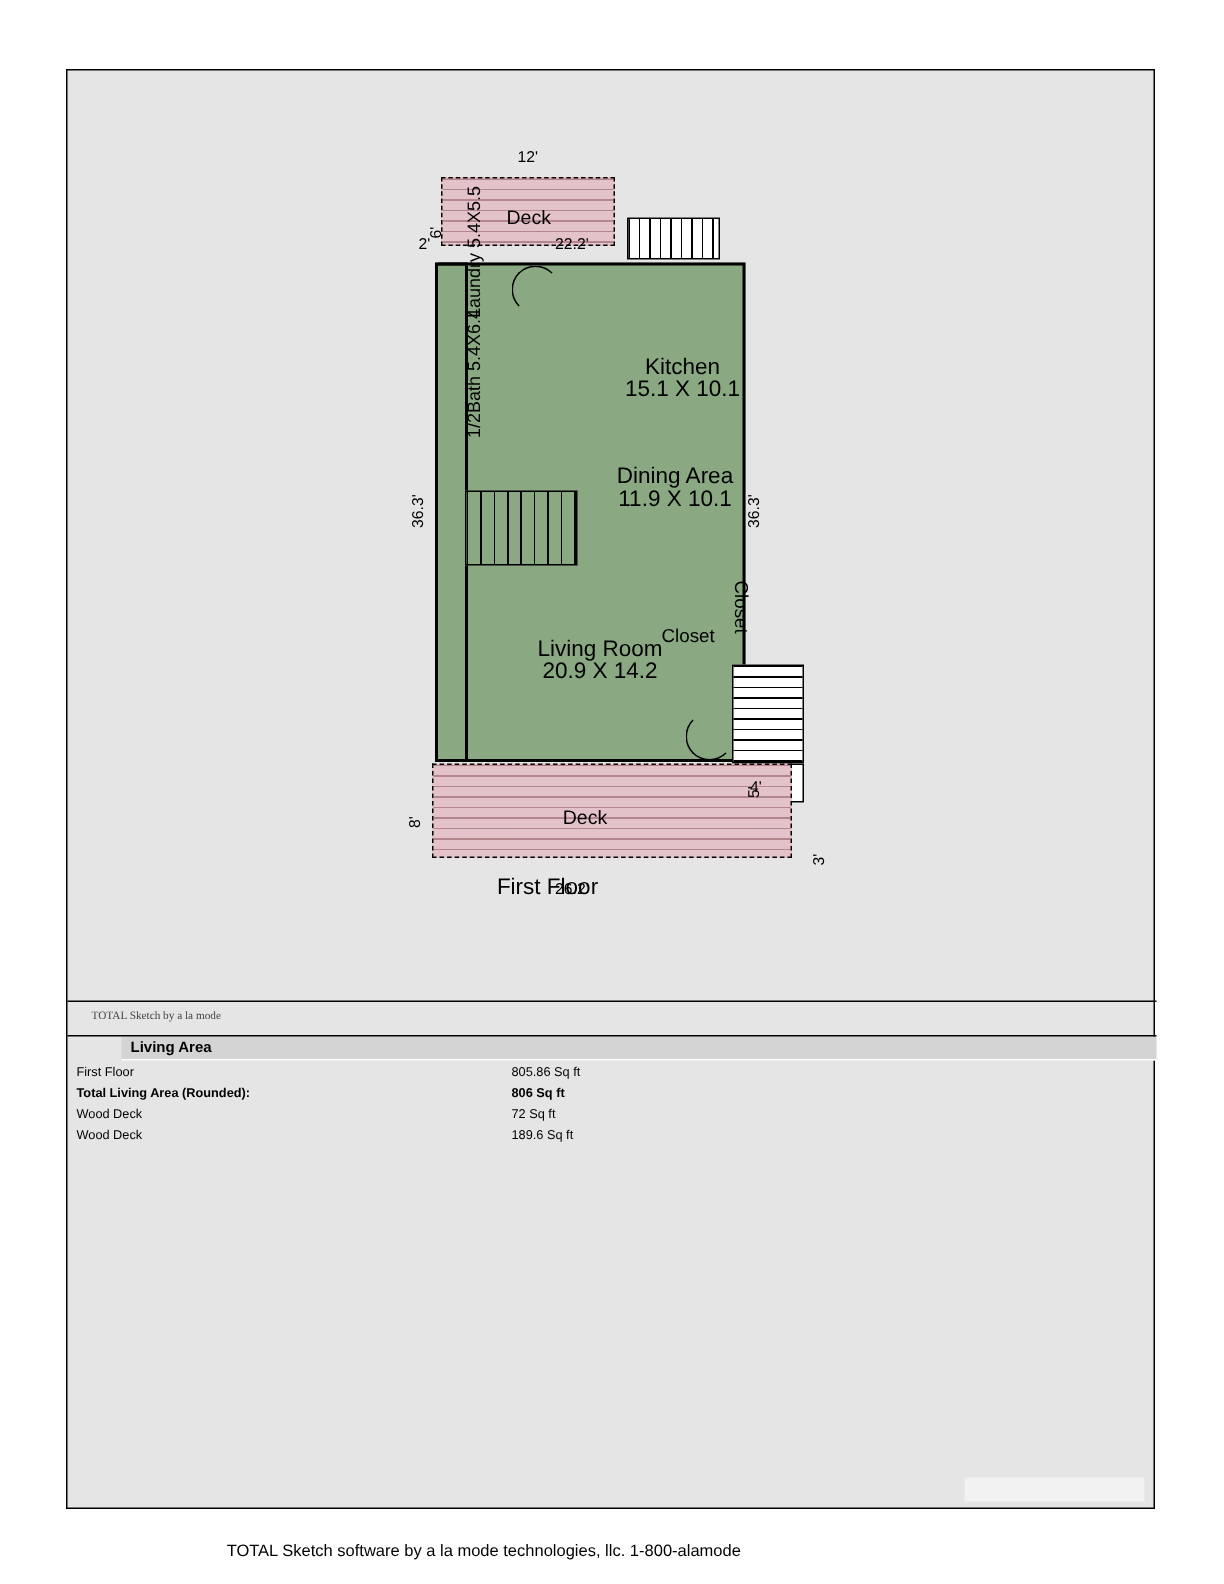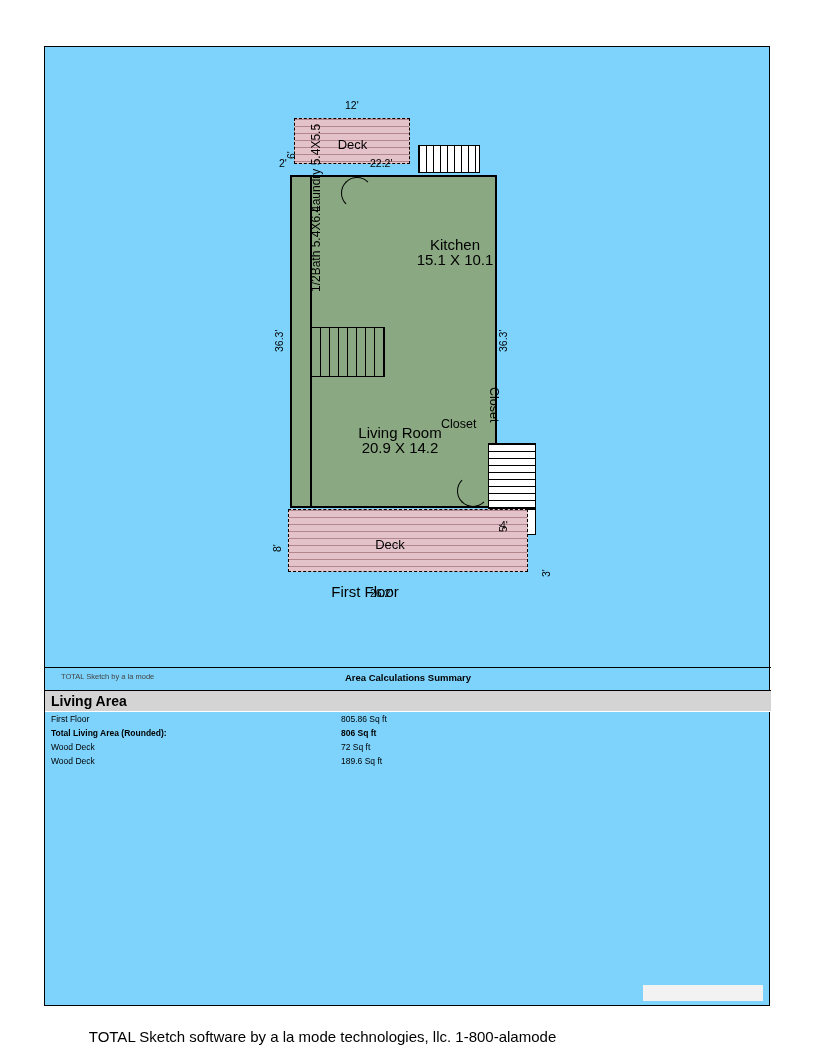--- a/index.html
+++ b/index.html
@@ -18,21 +18,21 @@
 
   
   .page-frame {
     position: absolute;
     left: 44px;
     top: 46px;
     width: 726px;
     height: 960px;
     border: 1.5px solid #000;
     box-sizing: border-box;
-    background: #7dd3fc;
+    background: #e5e5e5;
   }
 
   
   .sketch {
     position: absolute;
     left: 0;
     top: 0;
     width: 726px;
     height: 620px;
   }
@@ -238,43 +238,45 @@
     position: absolute;
     left: 0;
     top: 620px;
     width: 726px;
   }
   .calc-header {
     position: relative;
     height: 22px;
     border-top: 1px solid #000;
     border-bottom: 1px solid #000;
+    font-family: Liberation Serif, serif;
   }
   .calc-header .sketch-credit {
     position: absolute;
     left: 16px;
     top: 4px;
     font-size: 7.5px;
     color: #444;
   }
   .calc-header .title {
     position: absolute;
     left: 0;
     top: 4px;
     width: 100%;
     text-align: center;
     font-size: 9.5px;
     font-weight: bold;
   }
   .section-bar {
     background: #d4d4d4;
-    font-size: 14px;
+    font-size: 10px;
     font-weight: bold;
     padding: 2px 0 2px 6px;
     border-bottom: 1px solid #ffffff;
+    margin-left: 36px;
   }
   .calc-row {
     display: flex;
     font-size: 8.5px;
     padding: 1px 0 1px 6px;
     line-height: 12px;
   }
   .calc-row .label { width: 290px; }
   .calc-row .value { width: 200px; }
   .calc-row.bold .label, .calc-row.bold .value { font-weight: bold; }
@@ -289,21 +291,21 @@
     background: #f2f2f2;
   }
 
   
   .footer {
     position: absolute;
     left: 0;
     top: 1028px;
     width: 645px;
     text-align: center;
-    font-size: 15px;
+    font-size: 11px;
   }
 </style>
 </head>
 <body>
 
 <div class="page-frame">
 
   <div class="sketch">
 
     <div class="deck deck-top">
@@ -340,20 +342,24 @@
     <div class="dim dim-rot" style="left:452px; top:305px;">36.3'</div>
 
     <div class="vert lbl-bath">1/2Bath 5.4X6.4</div>
     <div class="vert lbl-laundry">Laundry 5.4X5.5</div>
     <div class="vert lbl-closet">Closet</div>
     <div class="lbl-closet2">Closet</div>
 
     <div class="room-label lbl-kitchen">
       <span class="name">Kitchen</span>
       <span class="dims">15.1 X 10.1</span>
+    </div>
+    <div class="room-label lbl-dining">
+      <span class="name">Dining Area</span>
+      <span class="dims">11.9 X 10.1</span>
     </div>
     <div class="room-label lbl-living">
       <span class="name">Living Room</span>
       <span class="dims">20.9 X 14.2</span>
     </div>
 
     <div class="deck deck-bottom">
       <div class="hatch-h"></div>
     </div>
     <div class="room-label" style="left:290px; top:490px; width:110px; font-size:13px;">Deck</div>
@@ -364,21 +370,20 @@
     <div class="dim" style="left:325px; top:540px;">26.2'</div>
 
     <div class="floor-caption">
       <div>First Floor</div>
     </div>
   </div>
 
   <div class="calc-wrap">
     <div class="calc-header">
       <div class="sketch-credit">TOTAL Sketch by a la mode</div>
-      <div class="title">Area Calculations Summary</div>
     </div>
 
     <div class="section-bar">Living Area</div>
     <div class="calc-row">
       <span class="label">First Floor</span>
       <span class="value">805.86 Sq ft</span>
     </div>
     <div class="calc-row bold">
       <span class="label">Total Living Area (Rounded):</span>
       <span class="value">806 Sq ft</span>

